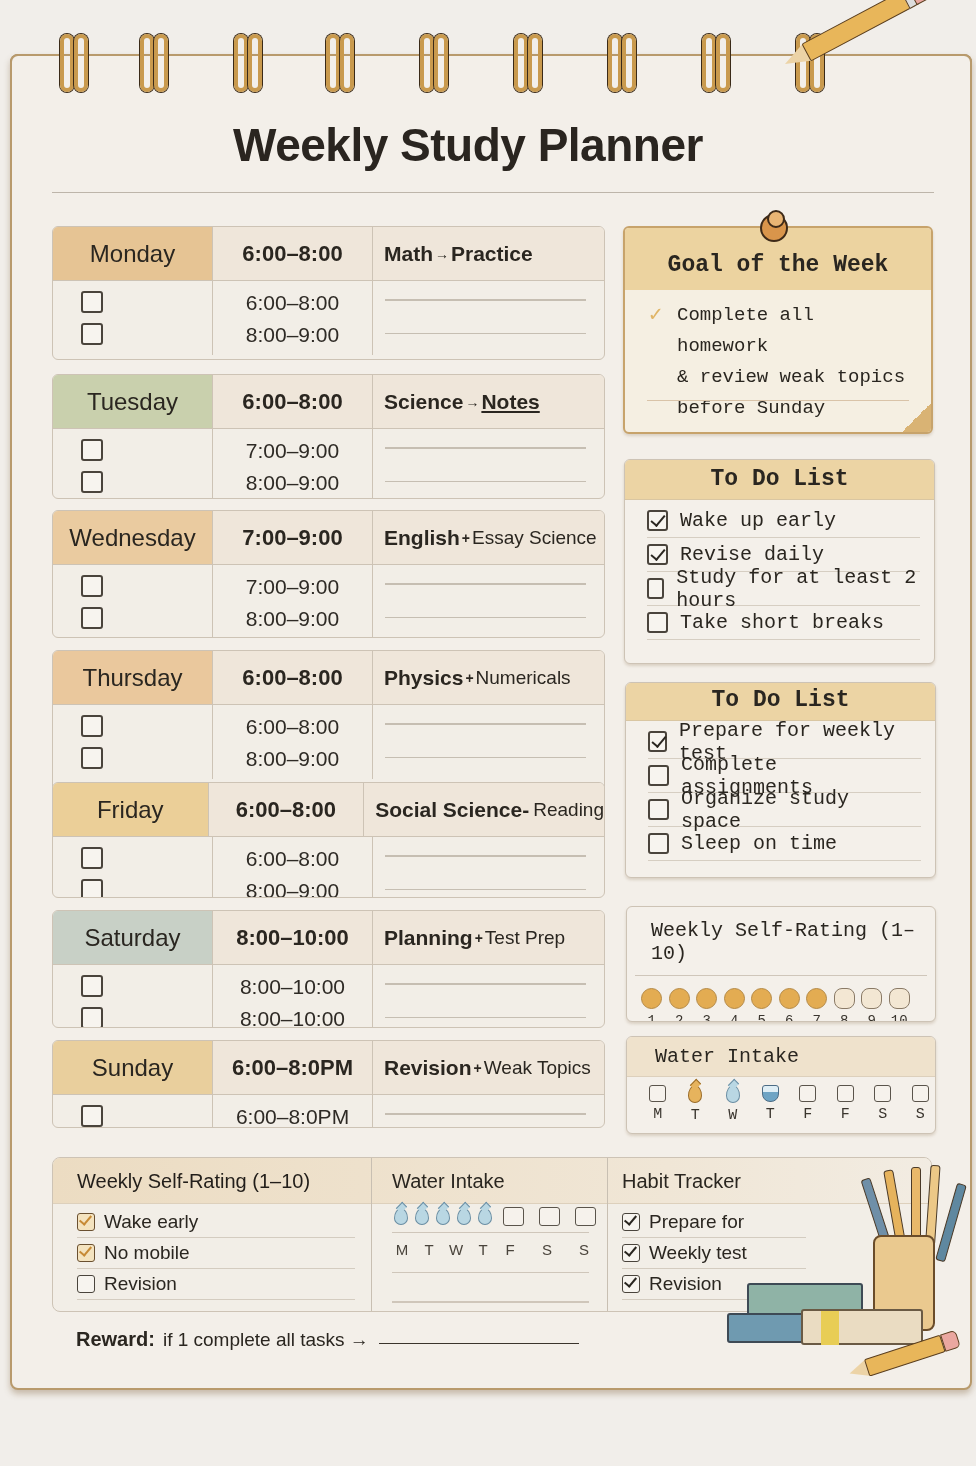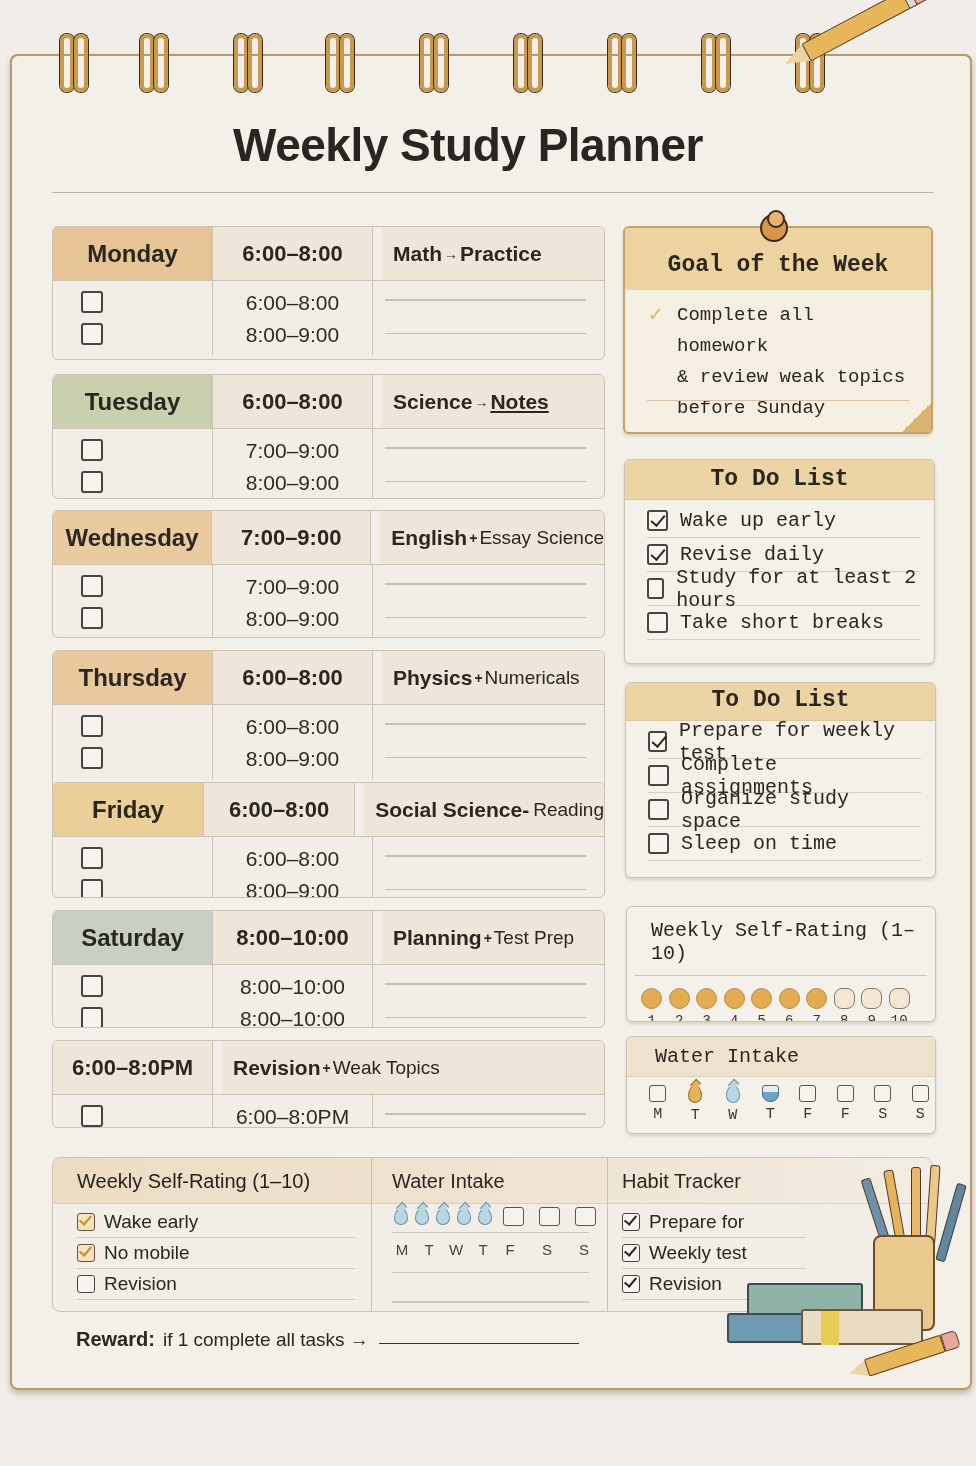--- a/index.html
+++ b/index.html
@@ -49,23 +49,23 @@
   }
   .title-rule { position:absolute; left: 52px; top: 192px; width: 882px; height: 1px; background:#bdb5aa; }
 
   
   .day {
     position: absolute; left: 52px; width: 553px;
     border: 1.5px solid #cdc3b5; border-radius: 6px; background: #f2eee7;
     overflow: hidden;
   }
   .day-head { display: flex; height: 54px; border-bottom: 1.5px solid #cdc3b5; }
-  .day-name { width: 160px; display:flex; align-items:center; justify-content:center; font-size: 24px; font-weight: bold; border-right:1.5px solid #cdc3b5; }
+  .day-name { width: 160px; display:flex; align-items:center; justify-content:center; font-size: 24px; font-weight: normal; border-right:1.5px solid #cdc3b5; }
   .day-time { width: 160px; display:flex; align-items:center; justify-content:center; font-size: 22px; font-weight: bold; border-right:1.5px solid #cdc3b5; background:#efe6da; }
-  .day-subject { flex:1; display:flex; align-items:center; padding-left: 11px; font-size: 21px; font-weight: bold; background:#efe6da; white-space: nowrap; margin-left: 9px; }
+  .day-subject { flex:1; display:flex; align-items:center; padding-left: 11px; font-size: 21px; font-weight: bold; background:#efe6da; white-space: nowrap; }
   .day-subject .sub2 { font-weight: normal; font-size: 19px; }
   .day-subject .arrow { font-size: 14px; margin: 0 2px; }
   .day-body { display:flex; }
   .day-checks { width: 160px; border-right:1.5px solid #cdc3b5; padding: 10px 0 0 28px; }
   .day-times { width: 160px; border-right:1.5px solid #cdc3b5; padding-top: 6px; text-align:center; }
   .day-lines { flex:1; padding: 0 18px 0 12px; }
   .cb {
     width: 22px; height: 22px; border: 2px solid #4a443c; border-radius: 3px; background: #f7f4ef;
     display: block; position: relative;
   }
@@ -357,20 +357,21 @@
           <div class="time-row">8:00–10:00</div>
         </div>
         <div class="day-lines">
           <div class="blank-line"></div>
           <div class="blank-line"></div>
         </div>
       </div>
     </div>
     <div class="day" style="top: 1040px; height: 88px;">
       <div class="day-head">
+        <div class="day-name" style="background: rgb(233, 207, 157);">Sunday</div>
         <div class="day-time">6:00–8:0PM</div>
         <div class="day-subject">
           <span>Revision</span>
           <span class="arrow">+</span>
           <span class="sub2">Weak Topics</span>
         </div>
       </div>
       <div class="day-body">
         <div class="day-checks">
           <span class="cb"></span>

